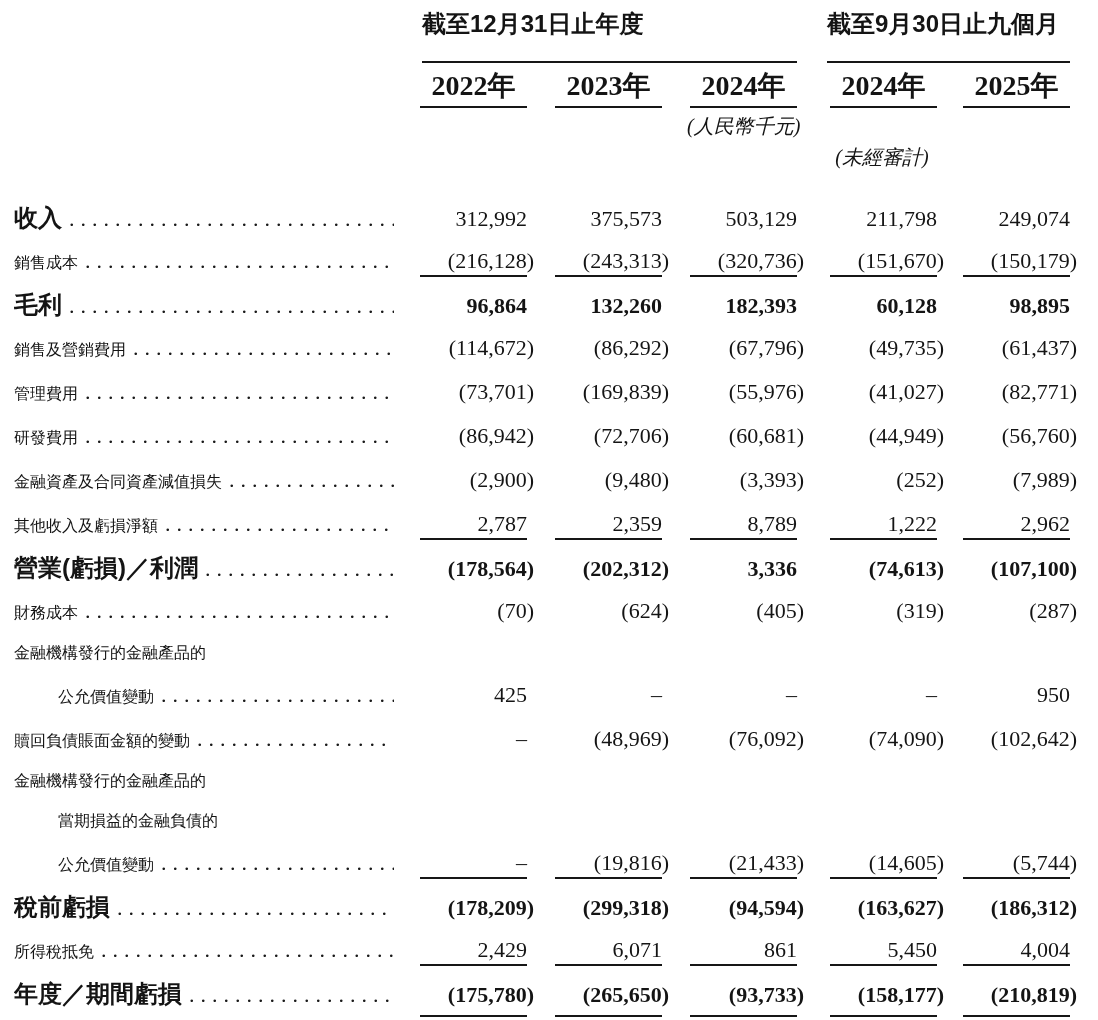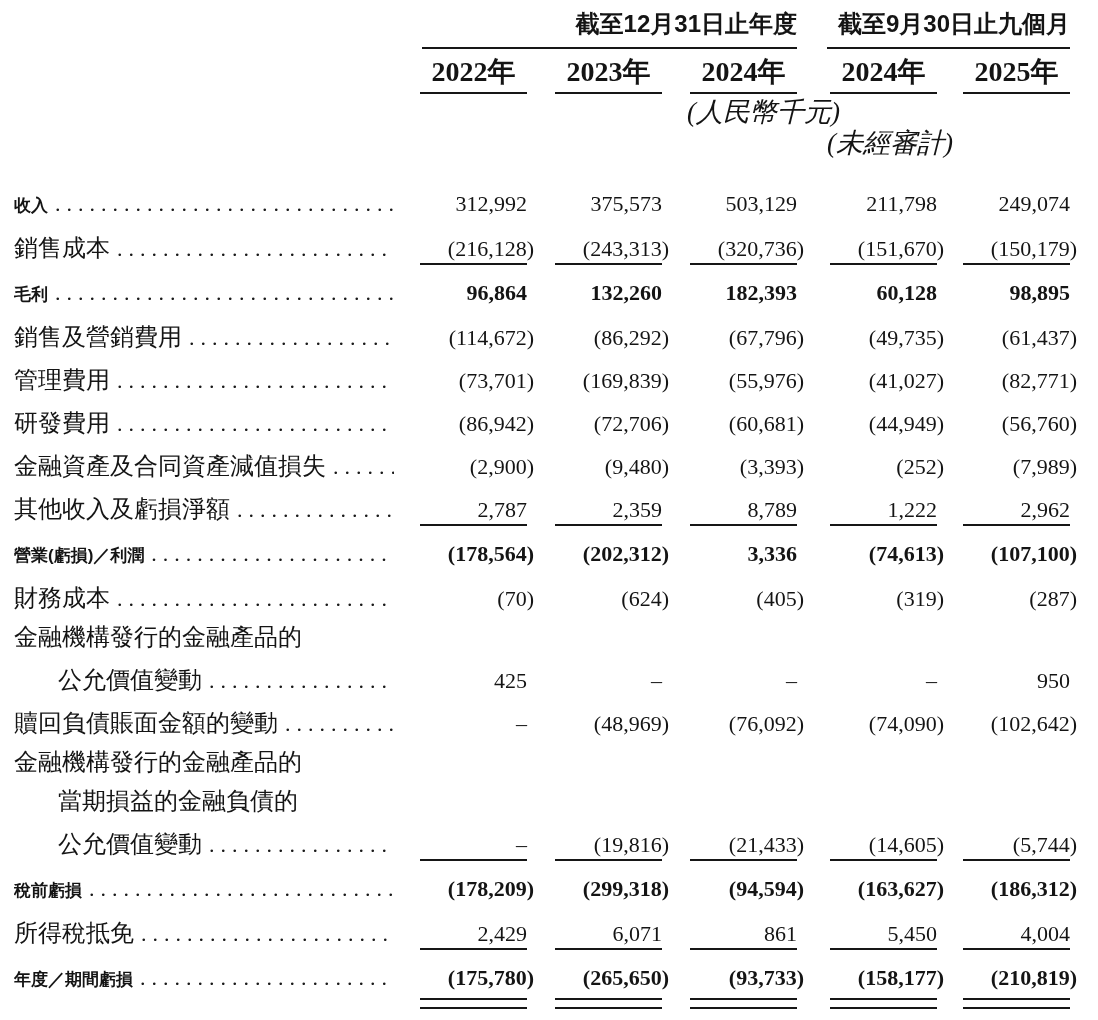--- a/index.html
+++ b/index.html
@@ -15,61 +15,61 @@
 
   
   .hrow, .row {
     display: grid;
     grid-template-columns: 392px 121px 135px 135px 140px 133px;
     align-items: baseline;
   }
 
   
   .group-row { padding-top: 2px; }
-  .group { text-align: right; border-bottom: 2.5px solid #161616; padding-bottom: 9px; }
+  .group { text-align: left; border-bottom: 2.5px solid #161616; padding-bottom: 23px; }
   .g1 { grid-column: 2 / 5; margin-left: 16px; }
   .g2 { grid-column: 5 / 7; margin-left: 30px; }
   .group-title {
     font-family: "Liberation Sans", "DejaVu Sans", sans-serif;
     font-weight: 700; font-size: 24px; line-height: 28px;
   }
   .years-row { padding-top: 10px; }
   .year-cell { }
   .year-rule {
     width: 107px; margin-left: auto; text-align: center;
     border-bottom: 2.5px solid #161616;
     padding-bottom: 7px;
     font-weight: 700; font-size: 28px; line-height: 26px;
     font-family: "Liberation Serif", "DejaVu Serif", serif;
   }
   .note-row { padding-top: 5px; }
   .note {
-    font-style: italic; font-size: 27px; line-height: 26px;
+    font-style: italic; font-size: 20px; line-height: 26px;
     font-family: "Liberation Serif", "DejaVu Serif", serif;
     width: 110px; margin-left: auto; text-align: center; white-space: nowrap;
   }
   .unit-note-cell { grid-column: 4; }
   .audit-note-cell { grid-column: 5; }
 
   
   #rows { margin-top: 20px; }
   .row { padding-top: 14px; }
   .row.label-only { padding-top: 10px; }
   .label-cell {
     display: flex; align-items: baseline;
     padding-right: 12px; overflow: hidden;
   }
   .label-cell.indent1 { padding-left: 44px; }
   .cjk-serif {
     font-family: "Liberation Serif", "DejaVu Serif", serif;
-    font-size: 24px; line-height: 28px; white-space: nowrap;
+    font-size: 16px; line-height: 28px; white-space: nowrap;
   }
   .cjk-bold {
     font-family: "Liberation Sans", "DejaVu Sans", sans-serif;
-    font-weight: 700; font-size: 17px; line-height: 28px; white-space: nowrap;
+    font-weight: 700; font-size: 24px; line-height: 28px; white-space: nowrap;
   }
   .leader {
     flex: 1 1 auto; overflow: hidden; white-space: nowrap;
     margin-left: 7px; min-width: 0;
     font-family: "Liberation Serif", "DejaVu Serif", serif;
     font-size: 22px; line-height: 28px; letter-spacing: 6px; color: #1a1a1a;
   }
   .leader::after {
     content: "..........................................................";
   }

